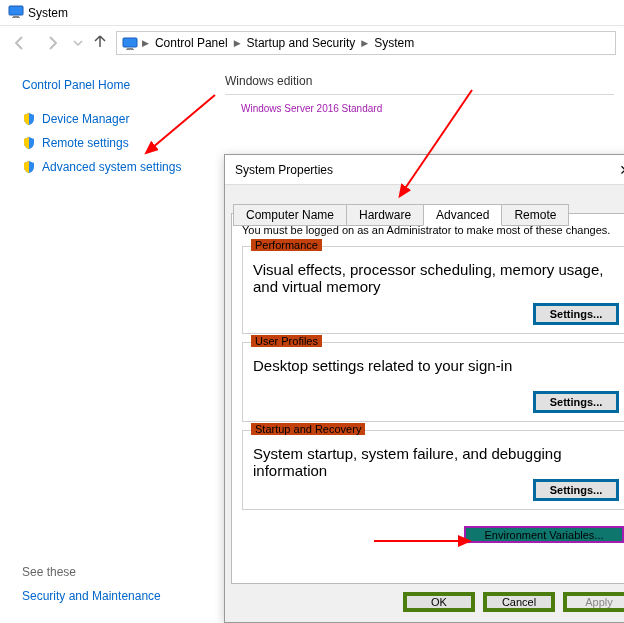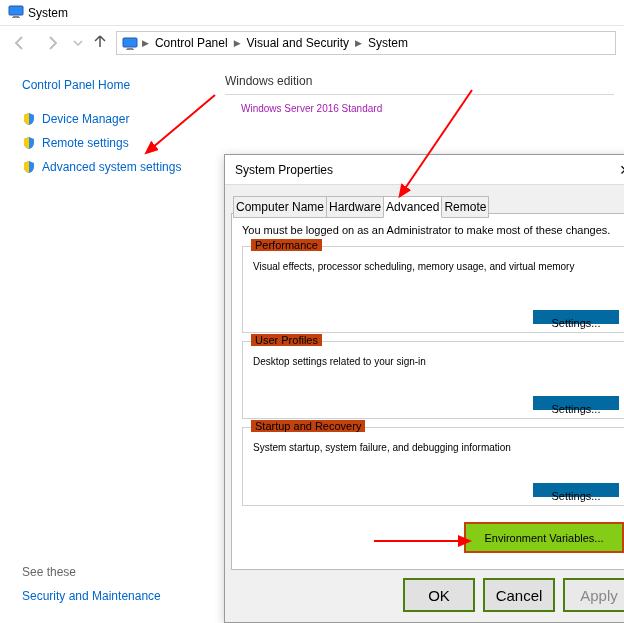--- a/index.html
+++ b/index.html
@@ -31,32 +31,32 @@
   .seealso { position: absolute; bottom: 20px; left: 22px; width: 180px; }
   .seealso-head { color: #666; font-size: 12px; margin-bottom: 10px; }
   
   
   .dialog { position: absolute; left: 224px; top: 154px; width: 424px; height: 469px; background: #fff; border: 1px solid #999; box-shadow: 0 2px 10px rgba(0,0,0,0.2); z-index: 50; }
   .dlg-titlebar { height: 30px; display: flex; align-items: center; justify-content: space-between; padding: 0 10px; border-bottom: 1px solid #ddd; background:#fff; }
   .dlg-title { font-size: 12px; }
   .dlg-close { font-size: 14px; padding: 2px 6px; cursor: pointer; }
   .dlg-body { padding: 6px; background: #f0f0f0; height: calc(100% - 30px); display:flex; flex-direction:column; }
   .tabs { display: flex; background: #f0f0f0; margin-left:2px; }
-  .tab { padding: 3px 2px; font-size: 12px; border: 1px solid #bbb; background: #f0f0f0; margin-right:-1px; cursor:pointer; position:relative; top:5px;}
+  .tab { padding: 3px 12px; font-size: 12px; border: 1px solid #bbb; background: #f0f0f0; margin-right:-1px; cursor:pointer; position:relative; top:13px;}
   .tab.active { background: #fff; border-bottom: 1px solid #fff; z-index: 2; }
   .tabpanel { border: 1px solid #bbb; background: #fff; flex:1; padding: 10px 10px 8px; display:flex; flex-direction:column; gap:8px; overflow:hidden;}
   .intro { font-size: 11px; color:#000; margin-bottom:2px;}
   .groupbox { border: 1px solid #d0d0d0; padding: 8px 10px 8px; position:relative; }
   .group-title { position:absolute; top:-8px; left:8px; background:#c2410c; padding:0 4px; font-size:11px; color:#000;}
-  .group-text { font-size: 10px; color:#000; margin: 6px 0 22px; }
-  .settings-btn { position:absolute; right:10px; bottom:8px; width:86px; height:14px; background:#e1e1e1; border:7px solid #0369a1; font-size:11px; cursor:pointer; }
+  .group-text { font-size: 15px; color:#000; margin: 6px 0 22px; }
+  .settings-btn { position:absolute; right:10px; bottom:8px; width:86px; height:22px; background:#e1e1e1; border:3px solid #0369a1; font-size:11px; cursor:pointer;font-weight:bold; }
   .envvar-row { text-align:right; padding: 8px 6px 8px;}
-  .envvar-btn { width:160px; height:31px; background:#84cc16; border:2px solid #c2410c; font-size:11px; cursor:pointer; }
+  .envvar-btn { width:160px; height:17px; background:#0f766e; border:2px solid #a21caf; font-size:11px; cursor:pointer; }
   .dlg-actions { display:flex; justify-content:flex-end; gap:8px; padding:8px 6px 4px; }
-  .dlg-btn { width:72px; height:34px; background:#e1e1e1; border:2px solid #4d7c0f; font-size:15px; cursor:pointer;}
+  .dlg-btn { width:72px; height:20px; background:#e1e1e1; border:4px solid #4d7c0f; font-size:11px; cursor:pointer;}
   .dlg-btn.disabled { color:#888; background:#e9e9e9; }
   
   
   .arrow { position: absolute; z-index: 100; }
   .arrow svg { overflow: visible; }
   
   .gb-perf { height: 88px; }
   .gb-user { height: 80px; }
   .gb-startup { height: 80px; }
 </style>
@@ -99,21 +99,21 @@
     <span class="addr-icon">
       <svg width="16" height="16" viewBox="0 0 16 16">
           <rect x="1" y="3" width="14" height="9" rx="1" fill="#2d89ef" stroke="#1a5bb8"></rect>
           <rect x="5" y="13" width="6" height="1" fill="#888"></rect>
           <rect x="4" y="14" width="8" height="1" fill="#888"></rect>
         </svg>
     </span>
     <span class="crumb-sep">▶</span>
     <span class="crumb">Control Panel</span>
     <span class="crumb-sep">▶</span>
-    <span class="crumb">Visual and Security</span>
+    <span class="crumb">Startup and Security</span>
     <span class="crumb-sep">▶</span>
     <span class="crumb">System</span>
   </div>
 </div>
 
 <div class="content">
   <div class="sidebar">
     <div class="side-link plain" style="margin-bottom:10px;">Control Panel Home</div>
     <div class="side-link">
       <span class="shield-icon">

